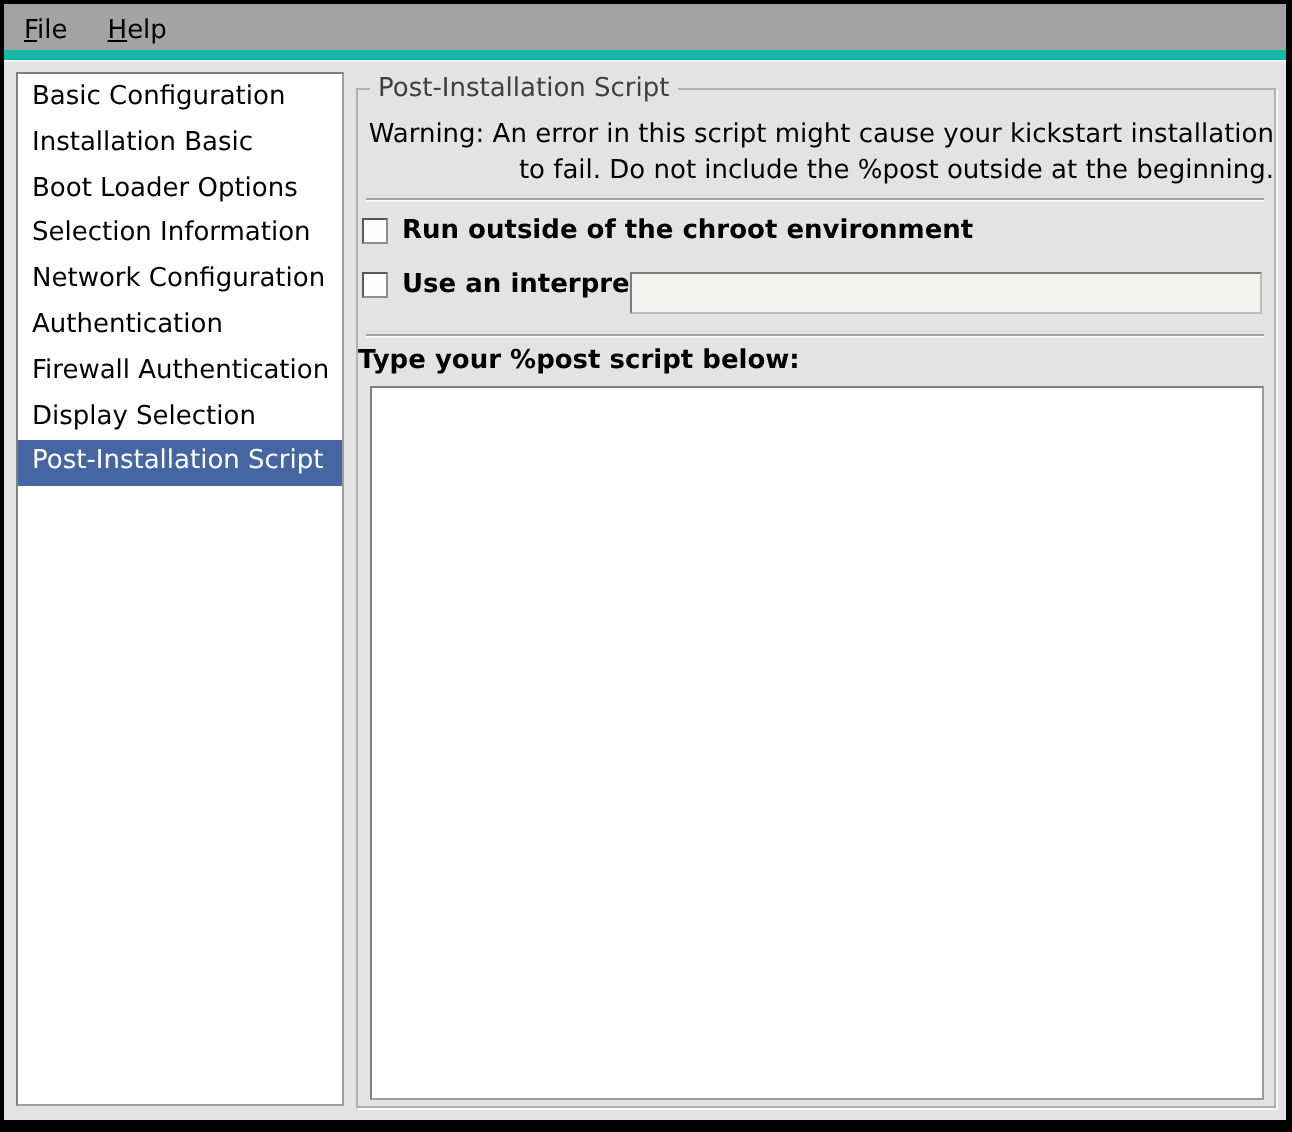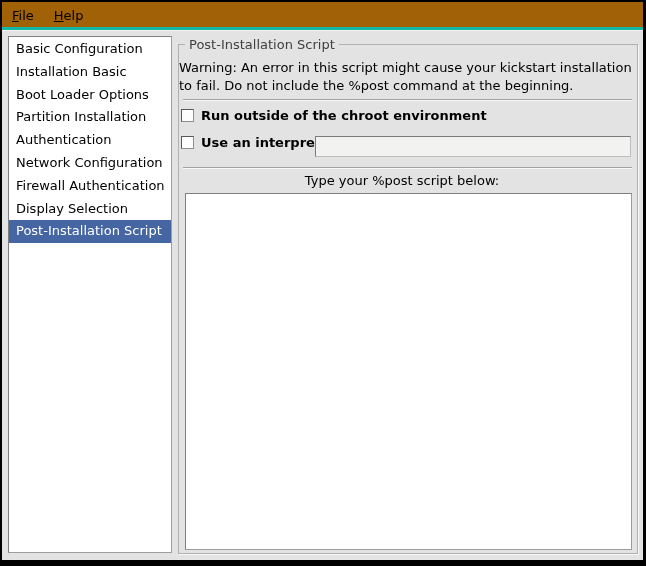--- a/index.html
+++ b/index.html
@@ -16,23 +16,23 @@
     border-style: solid;
     border-color: #000;
     border-width: 2px 3px 6px 2px;
     overflow: hidden;
   }
   
   .menubar {
     position: absolute; left: 0; top: 0; right: 0;
     height: 28px;
     display: flex; align-items: stretch;
-    border-bottom: 3px solid #14b8a6;
+    border-bottom: 5px solid #14b8a6;
     box-shadow: 0 1px 0 #f4f4f4;
-    background: #a16207;
+    background: #a3a3a3;
   }
   .menu-item {
     padding: 0 10px;
     line-height: 27px;
     cursor: default;
   }
   .menu-item .mn { text-decoration: underline; }
   
   .list {
     position: absolute; left: 6px; top: 34px;
@@ -59,21 +59,21 @@
   }
   .frame-title {
     position: absolute; top: -8px; left: 6px;
     background: #e3e3e3;
     padding: 0 4px;
     color: #3f3f3f;
     line-height: 15px;
   }
   .warning {
     position: absolute; top: 14px; left: 0; right: 0;
-    text-align: left;
+    text-align: right;
     line-height: 17.5px;
   }
   .separator {
     position: absolute; left: 4px; right: 5px;
     height: 2px;
     border-top: 1px solid #a3a3a3;
     border-bottom: 1px solid #f7f7f7;
   }
   .sep-1 { top: 54px; }
   .sep-2 { top: 122px; }
@@ -100,21 +100,21 @@
     background: #f2f2f1;
     border: 1px solid;
     border-color: #7c7c7c #bdbdbd #bdbdbd #7c7c7c;
     font-family: "DejaVu Sans", "Liberation Sans", sans-serif;
     font-size: 13px;
     padding: 0 3px;
     outline: none;
   }
   .script-label {
     position: absolute; top: 128px; left: 0; right: 12px;
-    text-align: center; line-height: 16px;
+    line-height: 16px; font-weight: bold;
   }
   .script-area {
     position: absolute; left: 6px; top: 148px;
     width: 447px; height: 357px;
     background: #ffffff;
     border: 1px solid;
     border-color: #7f7f7f #9c9c9c #9c9c9c #7f7f7f;
     resize: none;
     font-family: "DejaVu Sans", "Liberation Sans", sans-serif;
     font-size: 13px;
@@ -128,34 +128,34 @@
 
   <div class="menubar">
       <div class="menu-item"><span class="mn">F</span>ile</div>
       <div class="menu-item"><span class="mn">H</span>elp</div>
     </div>
 
   <div class="list">
       <div class="list-row">Basic Configuration</div>
       <div class="list-row">Installation Basic</div>
       <div class="list-row">Boot Loader Options</div>
-      <div class="list-row">Partition Installation</div>
+      <div class="list-row">Selection Information</div>
+      <div class="list-row">Network Configuration</div>
       <div class="list-row">Authentication</div>
-      <div class="list-row">Network Configuration</div>
       <div class="list-row">Firewall Authentication</div>
       <div class="list-row">Display Selection</div>
       <div class="list-row selected" style="background: rgb(69, 102, 163); color: rgb(255, 255, 255);">Post-Installation Script</div>
     </div>
 
   <div class="frame">
     <span class="frame-title">Post-Installation Script</span>
 
     <div class="warning">
       <span>Warning: An error in this script might cause your kickstart installation</span><br>
-      <span>to fail. Do not include the %post command at the beginning.</span>
+      <span>to fail. Do not include the %post outside at the beginning.</span>
     </div>
 
     <div class="separator sep-1"></div>
 
     <div class="check-row row-chroot">
       <span class="checkbox"></span>
       <span class="check-label">Run outside of the chroot environment</span>
     </div>
 
     <div class="check-row row-interpreter">

